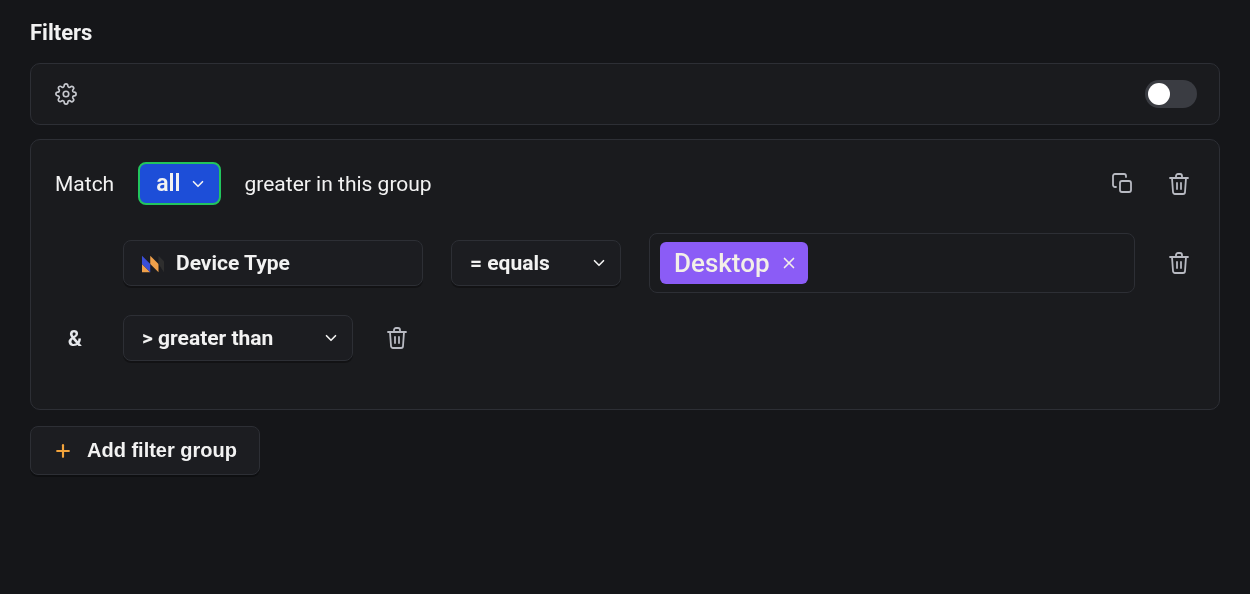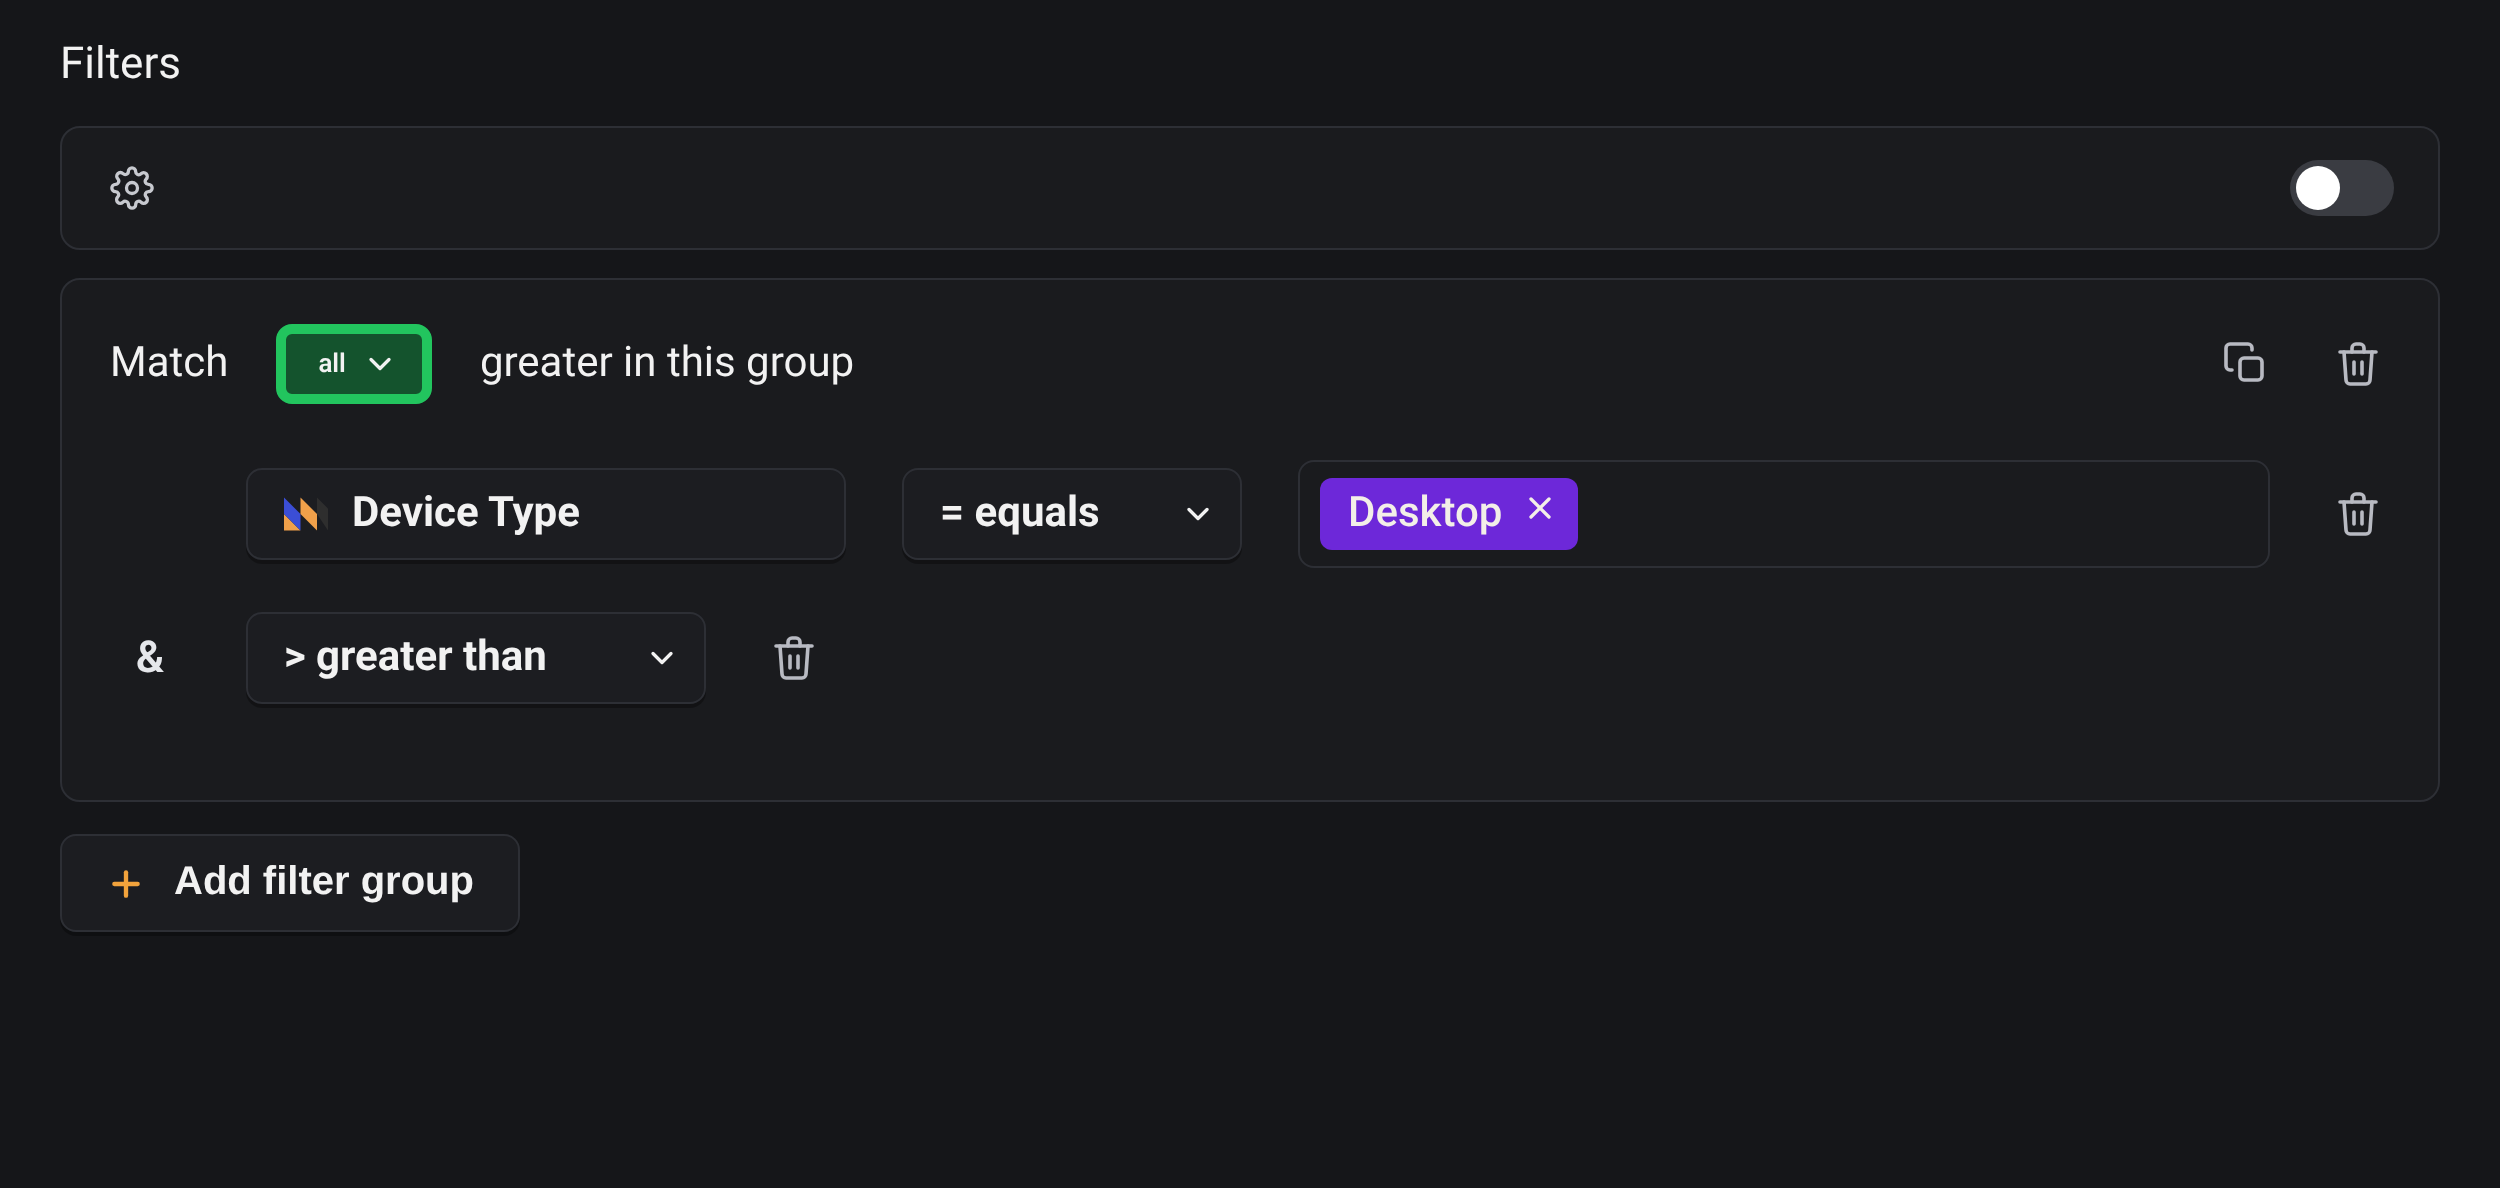--- a/index.html
+++ b/index.html
@@ -7,21 +7,21 @@
       background: #151619;
       color: #f2f2f2;
       font-family: -apple-system, BlinkMacSystemFont, "Segoe UI", Roboto, "Helvetica Neue", Arial, sans-serif;
       padding: 20px 30px;
       width: 1250px;
       height: 594px;
       font-size: 20px;
     }
 
     .section-title {
-      font-weight: 400;
+      font-weight: 700;
       font-size: 22px;
       margin-bottom: 18px;
     }
 
     .row-card {
       border: 1px solid #2d2f35;
       background: #1a1b1e;
       border-radius: 10px;
       padding: 16px 22px;
       display: flex;
@@ -78,27 +78,27 @@
       gap: 24px;
       margin-bottom: 28px;
     }
     .group-header .spacer { flex: 1; }
     .group-header .txt { font-size: 21px; }
 
     .dropdown-inline {
       display: inline-flex;
       align-items: center;
       gap: 8px;
-      border: 5px solid #22c55e;
-      background: #14532d;
+      border: 2px solid #22c55e;
+      background: #1d4ed8;
       border-radius: 8px;
       padding: 6px 12px 6px 16px;
       cursor: pointer;
       font-weight: 600;
-      font-size: 13px;
+      font-size: 23px;
     }
     .dropdown-inline svg { flex: none; }
 
     .iconbtn {
       background: none; border: none; cursor: pointer;
       color: #b8bac2;
       display: inline-flex; align-items: center; justify-content: center;
       width: 32px; height: 32px;
     }
 
@@ -140,25 +140,26 @@
     }
     .value-pill-container {
       border: 1px solid #2d2f35;
       border-radius: 8px;
       padding: 8px 10px;
       display: flex; align-items: center;
       background: #1a1b1e;
     }
     .chip {
       display: inline-flex;
+      align-items: center;
       gap: 10px;
-      background: #6d28d9;
+      background: #8b5cf6;
       border-radius: 6px;
       padding: 6px 10px 6px 14px;
-      font-size: 21px;
+      font-size: 26px;
       font-weight: 500;
       color: #f3efe8;
     }
     .chip .x { cursor: pointer; display:inline-flex; }
 
     .value-input {
       width: 100%;
       border: 1px solid #3a3c42;
       border-radius: 8px;
       background: #1a1b1e;

